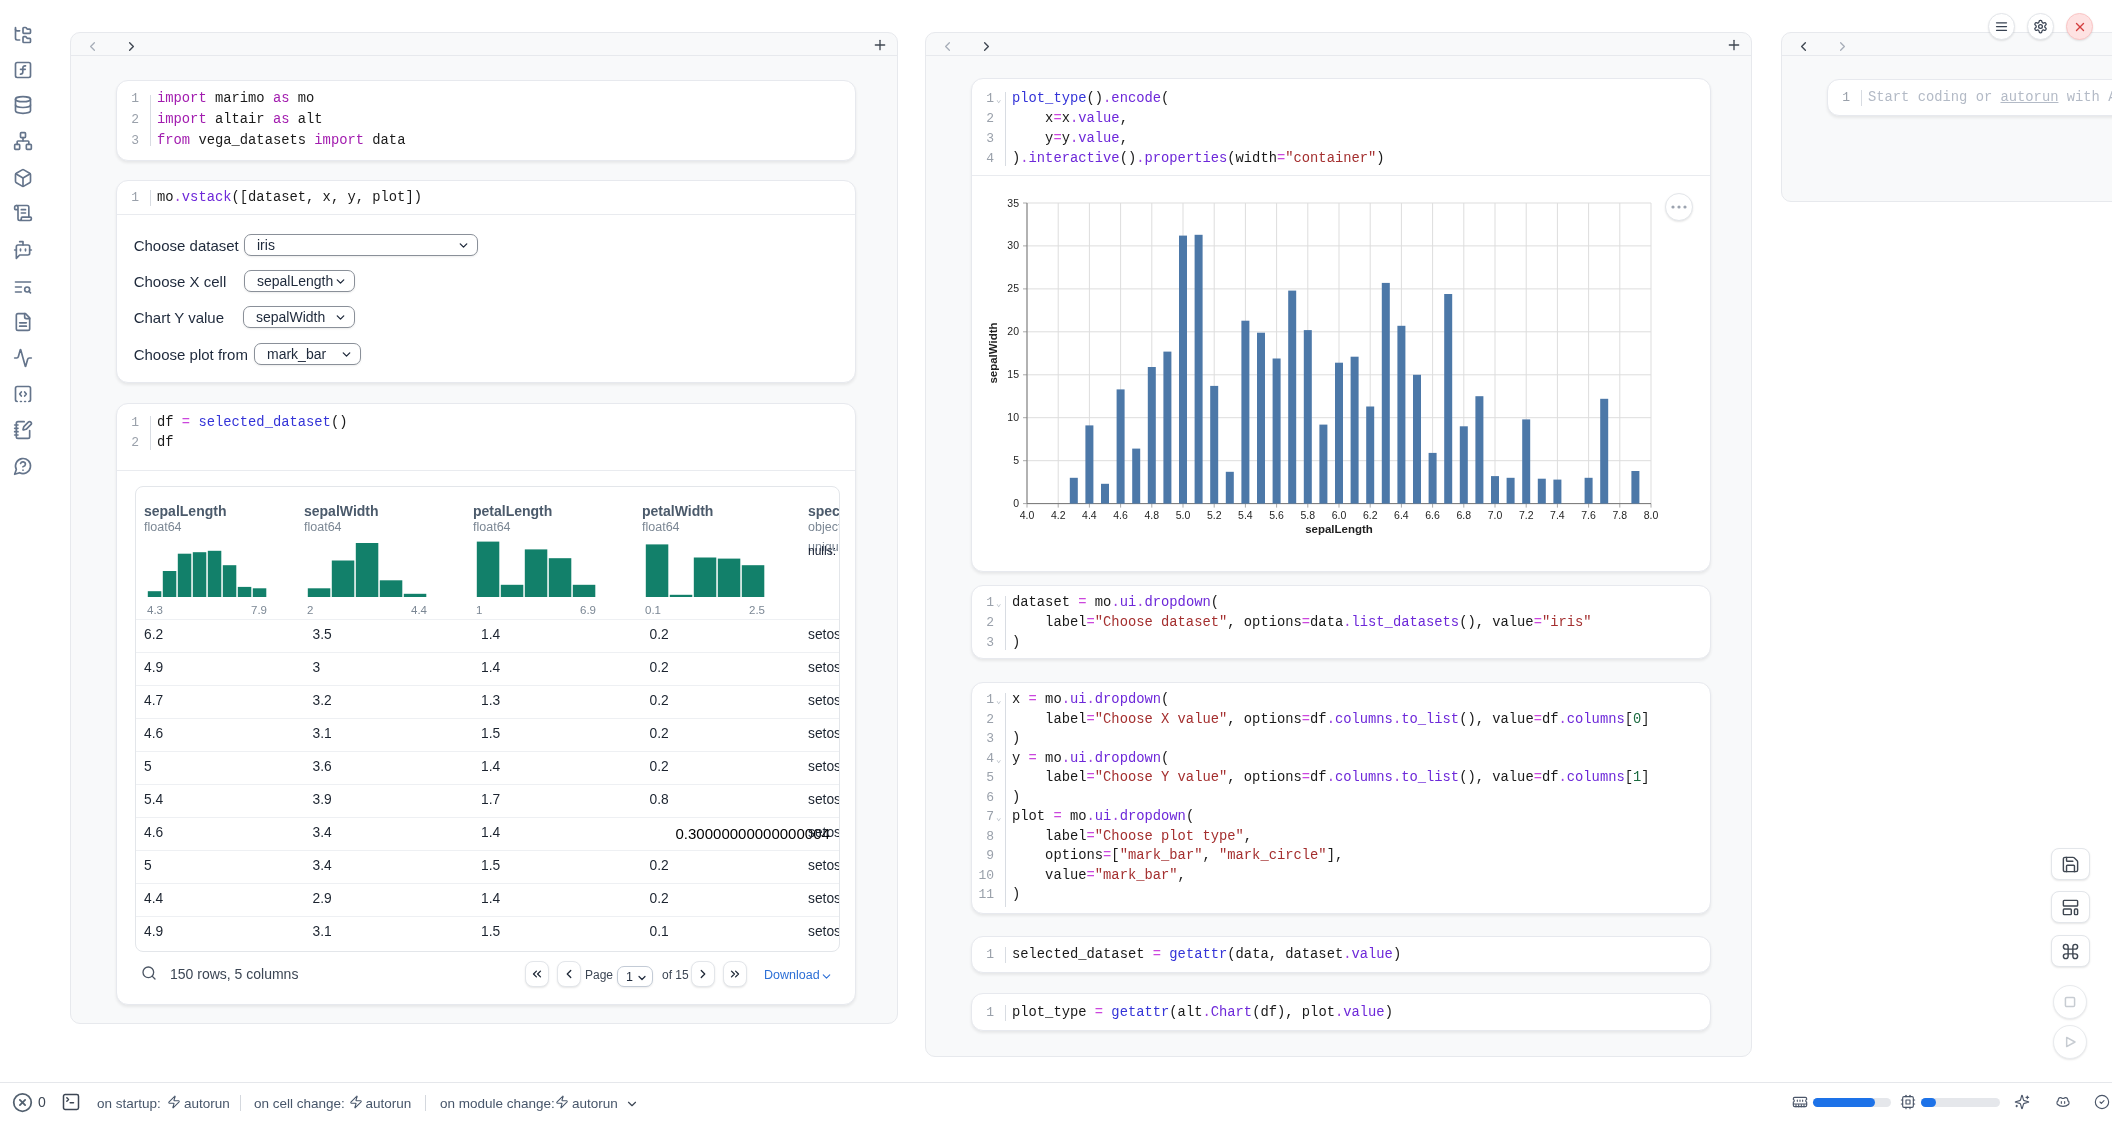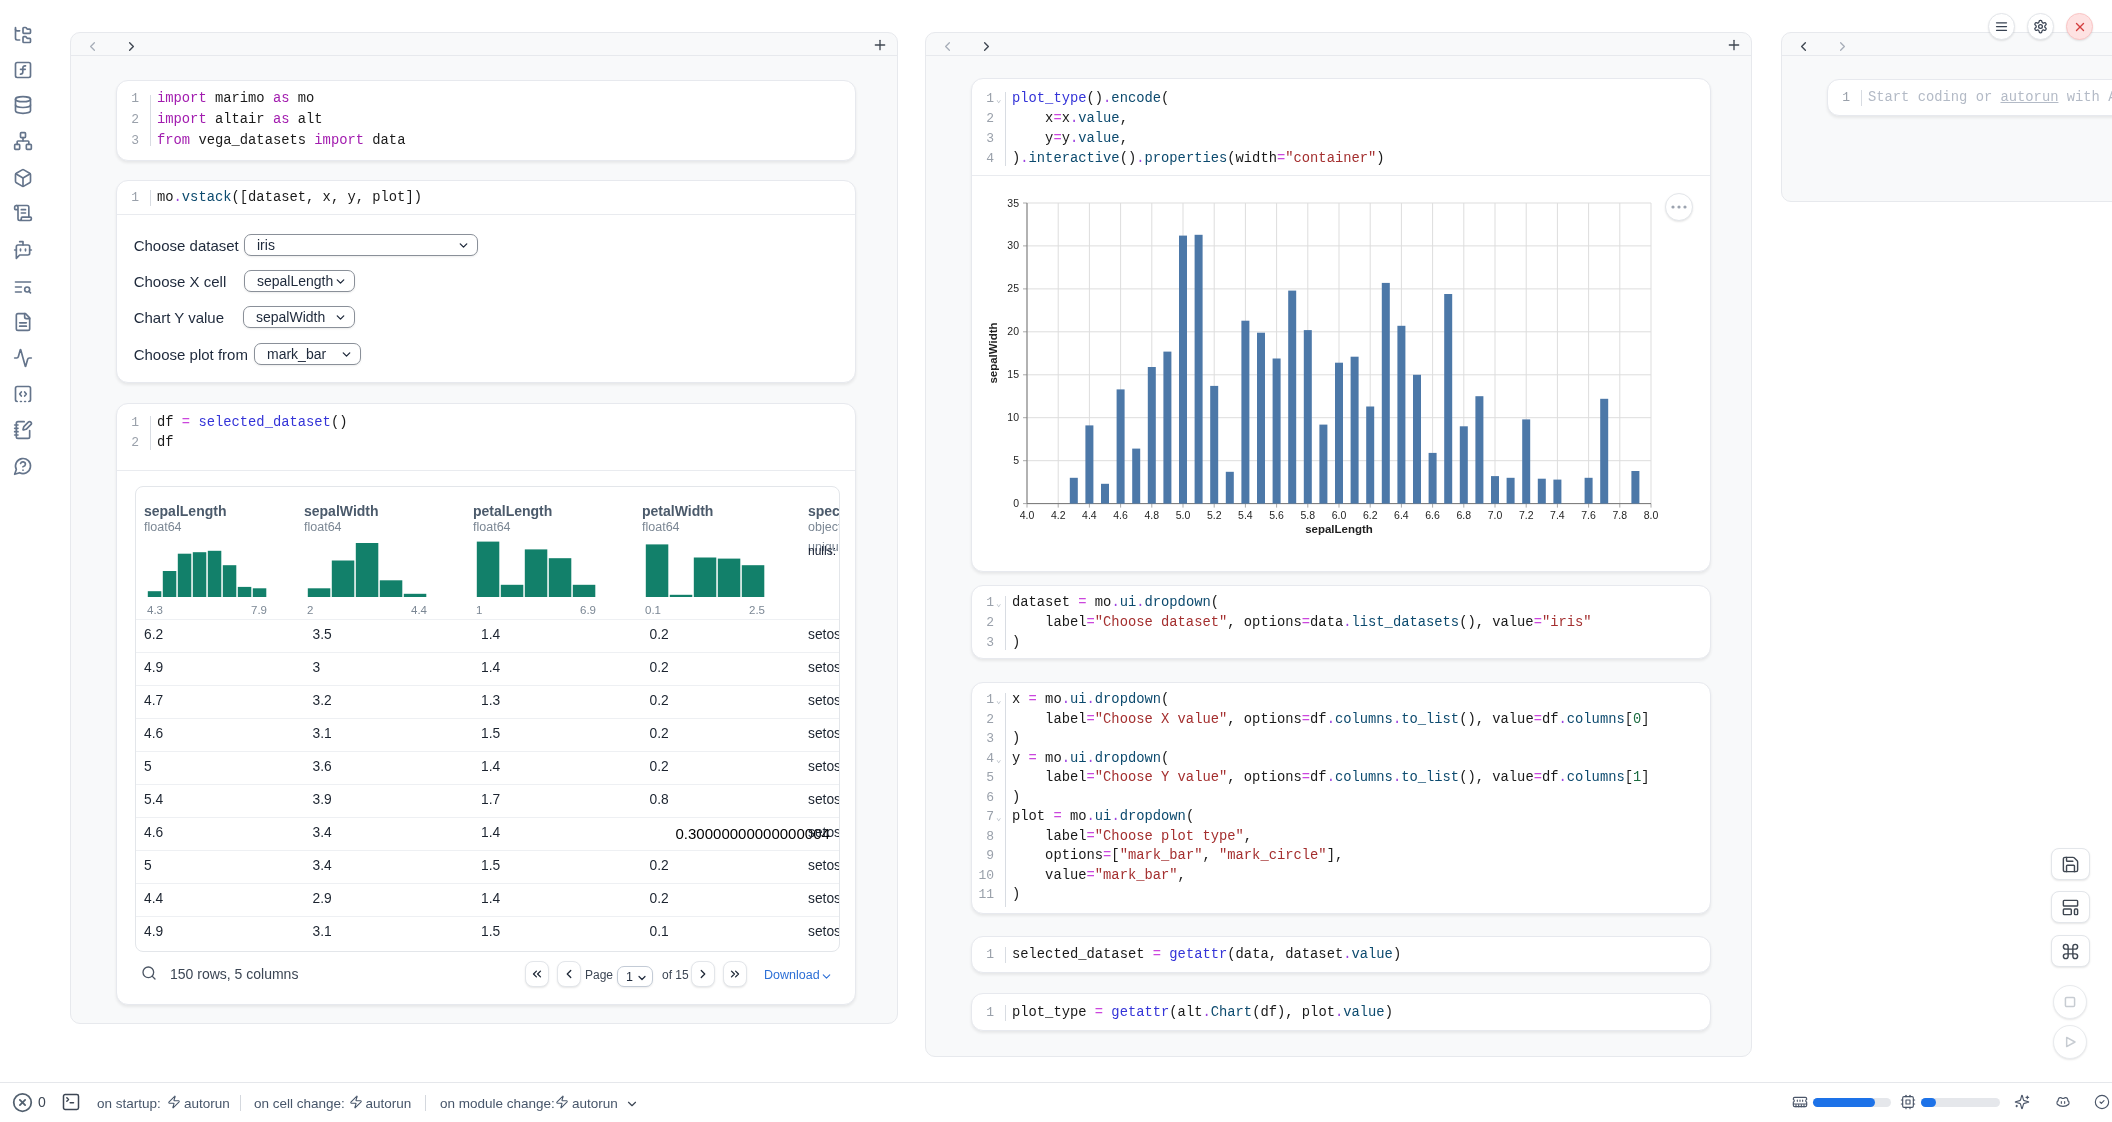--- a/index.html
+++ b/index.html
@@ -5,21 +5,21 @@
 .abs{position:absolute}
 .panel{position:absolute;background:#f8f9fa;border:1px solid #e7e9ed;border-radius:10px}
 .phead{position:absolute;left:0;right:0;top:0;height:23px;border-bottom:1px solid #e7e9ed}
 .card{position:absolute;background:#fff;border:1px solid #e7e9ee;border-radius:12px;box-shadow:0 2px 3px rgba(0,0,0,.07)}
 .code{position:absolute;left:0;right:0;font-family:"Liberation Mono",monospace;font-size:13.8px;line-height:20px;color:#1a1a1a;white-space:pre}
 .cl{position:absolute;left:0;right:0;height:20px}
 .gn{position:absolute;width:22px;text-align:right;color:#9aa1ab;font-size:13px}
 .gsep{position:absolute;width:0;border-left:1px solid #d8dce2;top:6px;bottom:6px;left:33px}
 .ct{position:absolute;left:40px}
 .fold{position:absolute;left:24px;top:1px;color:#b3bac4;font-size:9px}
-.k{color:#a21caf} .f{color:#3434d8} .p{color:#0c4a6e} .o{color:#cb46dd} .d{color:#9d44e0} .s{color:#a42f2f} .n{color:#1a6b3f}
+.k{color:#a21caf} .f{color:#3434d8} .p{color:#6d28d9} .o{color:#cb46dd} .d{color:#9d44e0} .s{color:#a42f2f} .n{color:#1a6b3f}
 .divi{position:absolute;left:0;right:0;border-top:1px solid #e9ebef}
 .selbox{position:absolute;background:#fff;border:1px solid #8a9099;border-radius:7px;box-shadow:0 1px 2px rgba(0,0,0,.08);font-size:14px;color:#1e293b;display:flex;align-items:center;padding-left:12px}
 .lbl{position:absolute;font-size:15px;color:#1e293b}
 .btn{position:absolute;display:flex;align-items:center;justify-content:center;background:#fff;border:1px solid #e3e6ea;border-radius:8px;box-shadow:0 1px 2px rgba(0,0,0,.1)}
 .circ{position:absolute;display:flex;align-items:center;justify-content:center;background:#fff;border:1px solid #e3e6ea;border-radius:50%;box-shadow:0 1px 2px rgba(0,0,0,.1)}
 </style></head><body>
 <div class="abs" style="left:13px;top:25px"><svg width="20" height="20" viewBox="0 0 24 24" fill="none" stroke="#64748b" stroke-width="2" stroke-linecap="round" stroke-linejoin="round">
       <path d="M20 10a1 1 0 0 0 1-1V6a1 1 0 0 0-1-1h-2.5a1 1 0 0 1-.8-.4l-.9-1.2A1 1 0 0 0 15 3h-2a1 1 0 0 0-1 1v5a1 1 0 0 0 1 1Z"></path>
       <path d="M20 21a1 1 0 0 0 1-1v-3a1 1 0 0 0-1-1h-2.5a1 1 0 0 1-.8-.4l-.9-1.2a1 1 0 0 0-.8-.4h-2a1 1 0 0 0-1 1v5a1 1 0 0 0 1 1Z"></path>
       <path d="M3 5a2 2 0 0 0 2 2h3"></path>

